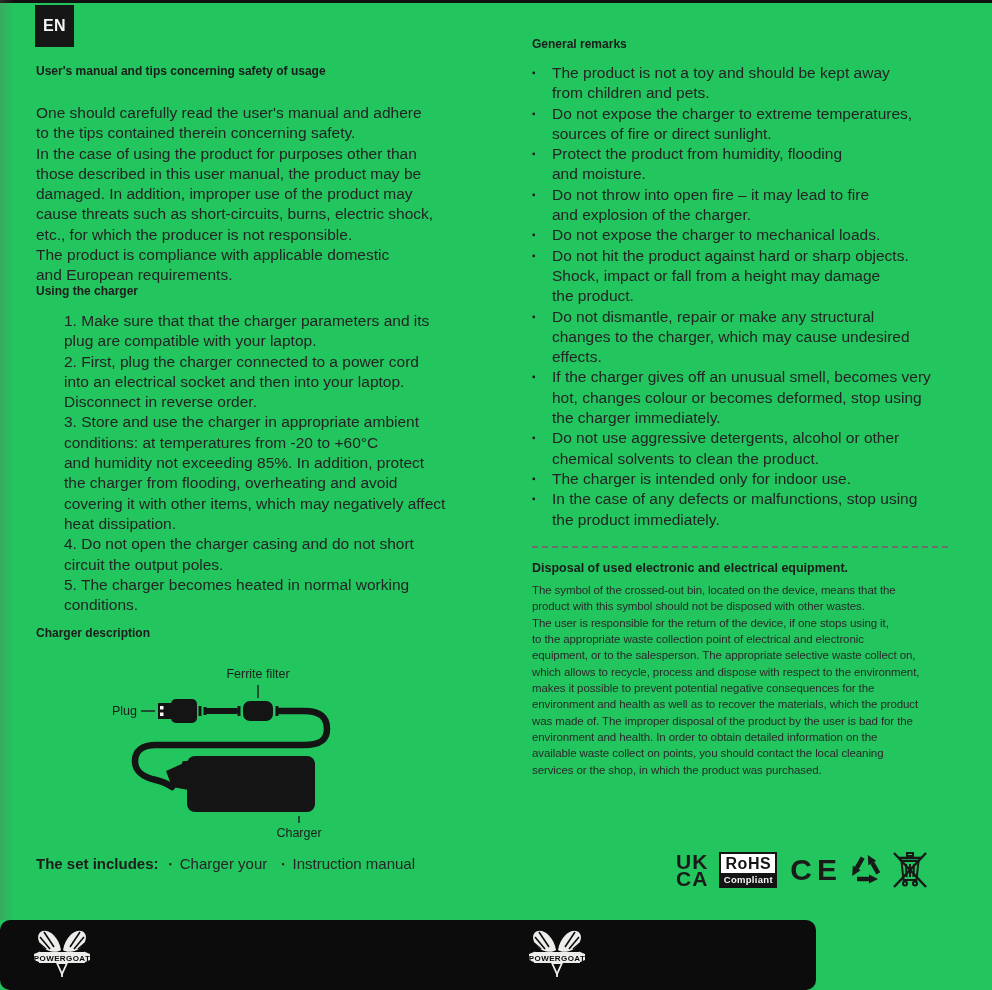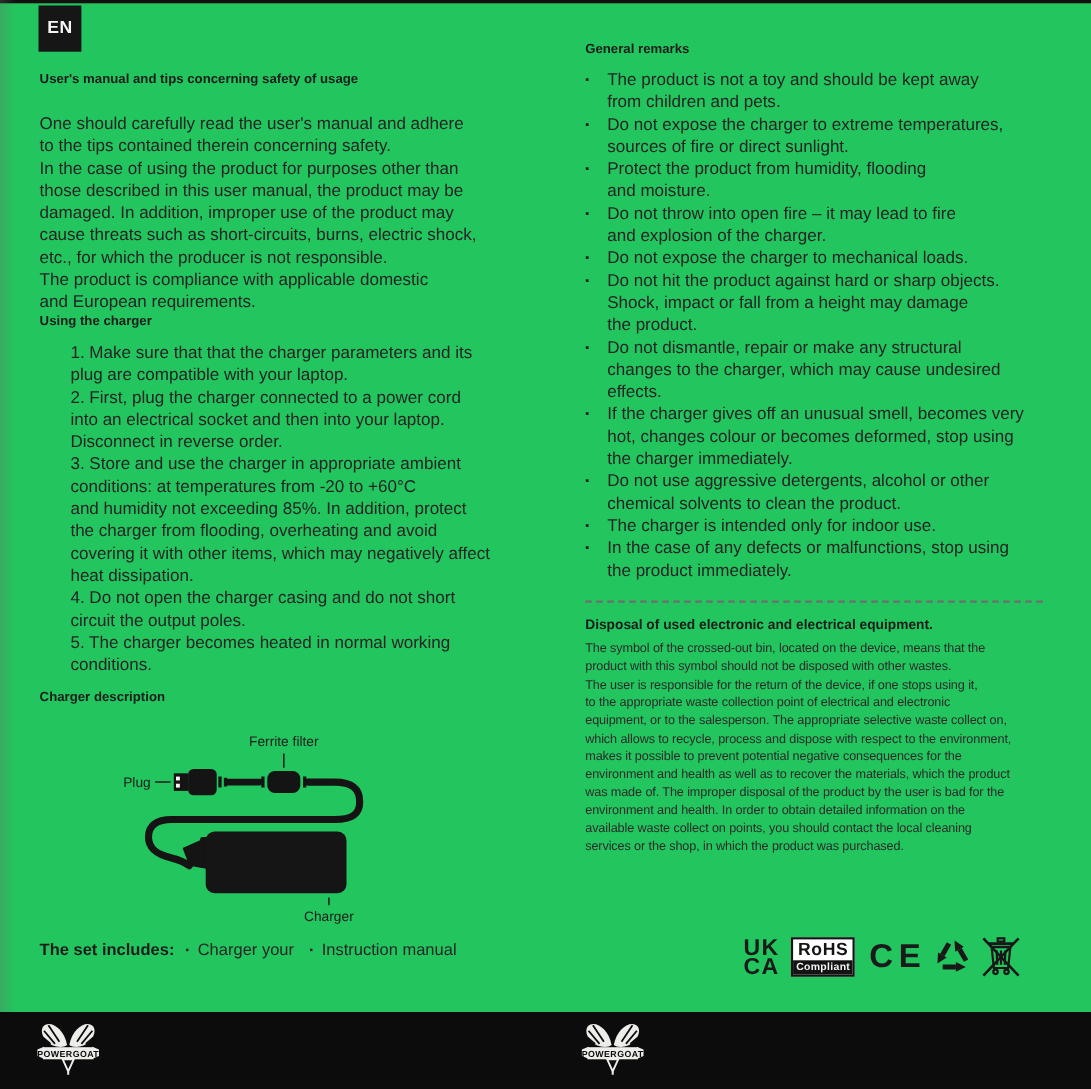--- a/index.html
+++ b/index.html
@@ -32,21 +32,21 @@
   .set-line li { display: flex; align-items: baseline; margin-right: 14px; }
   .set-line .sq { font-size: 9px; margin-right: 8px; position: relative; top: -2px; }
   .diagram { position: absolute; left: 106px; top: 660px; width: 340px; height: 185px; }
   .certs { position: absolute; left: 676px; top: 845px; width: 262px; height: 50px; display: flex; align-items: center; }
   .ukca { font-weight: 800; font-size: 21px; line-height: 17.5px; letter-spacing: 1px; color: #1a1a1a; margin-right: 11px; }
   .rohs { border: 2.5px solid #141414; background: #fff; width: 66px; text-align: center; margin-right: 13px; }
   .rohs .r-top { font-size: 16px; font-weight: 800; line-height: 19px; color: #141414; letter-spacing: .5px; text-align: center; }
   .rohs .r-bot { background: #141414; color: #f5f5f5; font-size: 9.5px; font-weight: 600; line-height: 13px; letter-spacing: .3px; }
   .ce { font-size: 30px; font-weight: 600; letter-spacing: 5px; color: #1a1a1a; margin-right: 8px; }
   .cert-icon { margin-right: 10px; display: flex; align-items: center; }
-  .footer-bar { position: absolute; left: 0; top: 920px; width: 992px; height: 70px; background: #0c0c0c; }
+  .footer-bar { position: absolute; left: 0; top: 920px; width: 816px; height: 70px; background: #0c0c0c; border-radius: 10px; }
   .brand-logo { position: absolute; top: 5px; }
   .brand-logo.first { left: 32px; }
   .brand-logo.second { left: 527px; }
 </style>
 </head>
 <body>
 
 <div id="page">
   <div class="top-strip"></div>
   <div class="edge-shade"></div>

